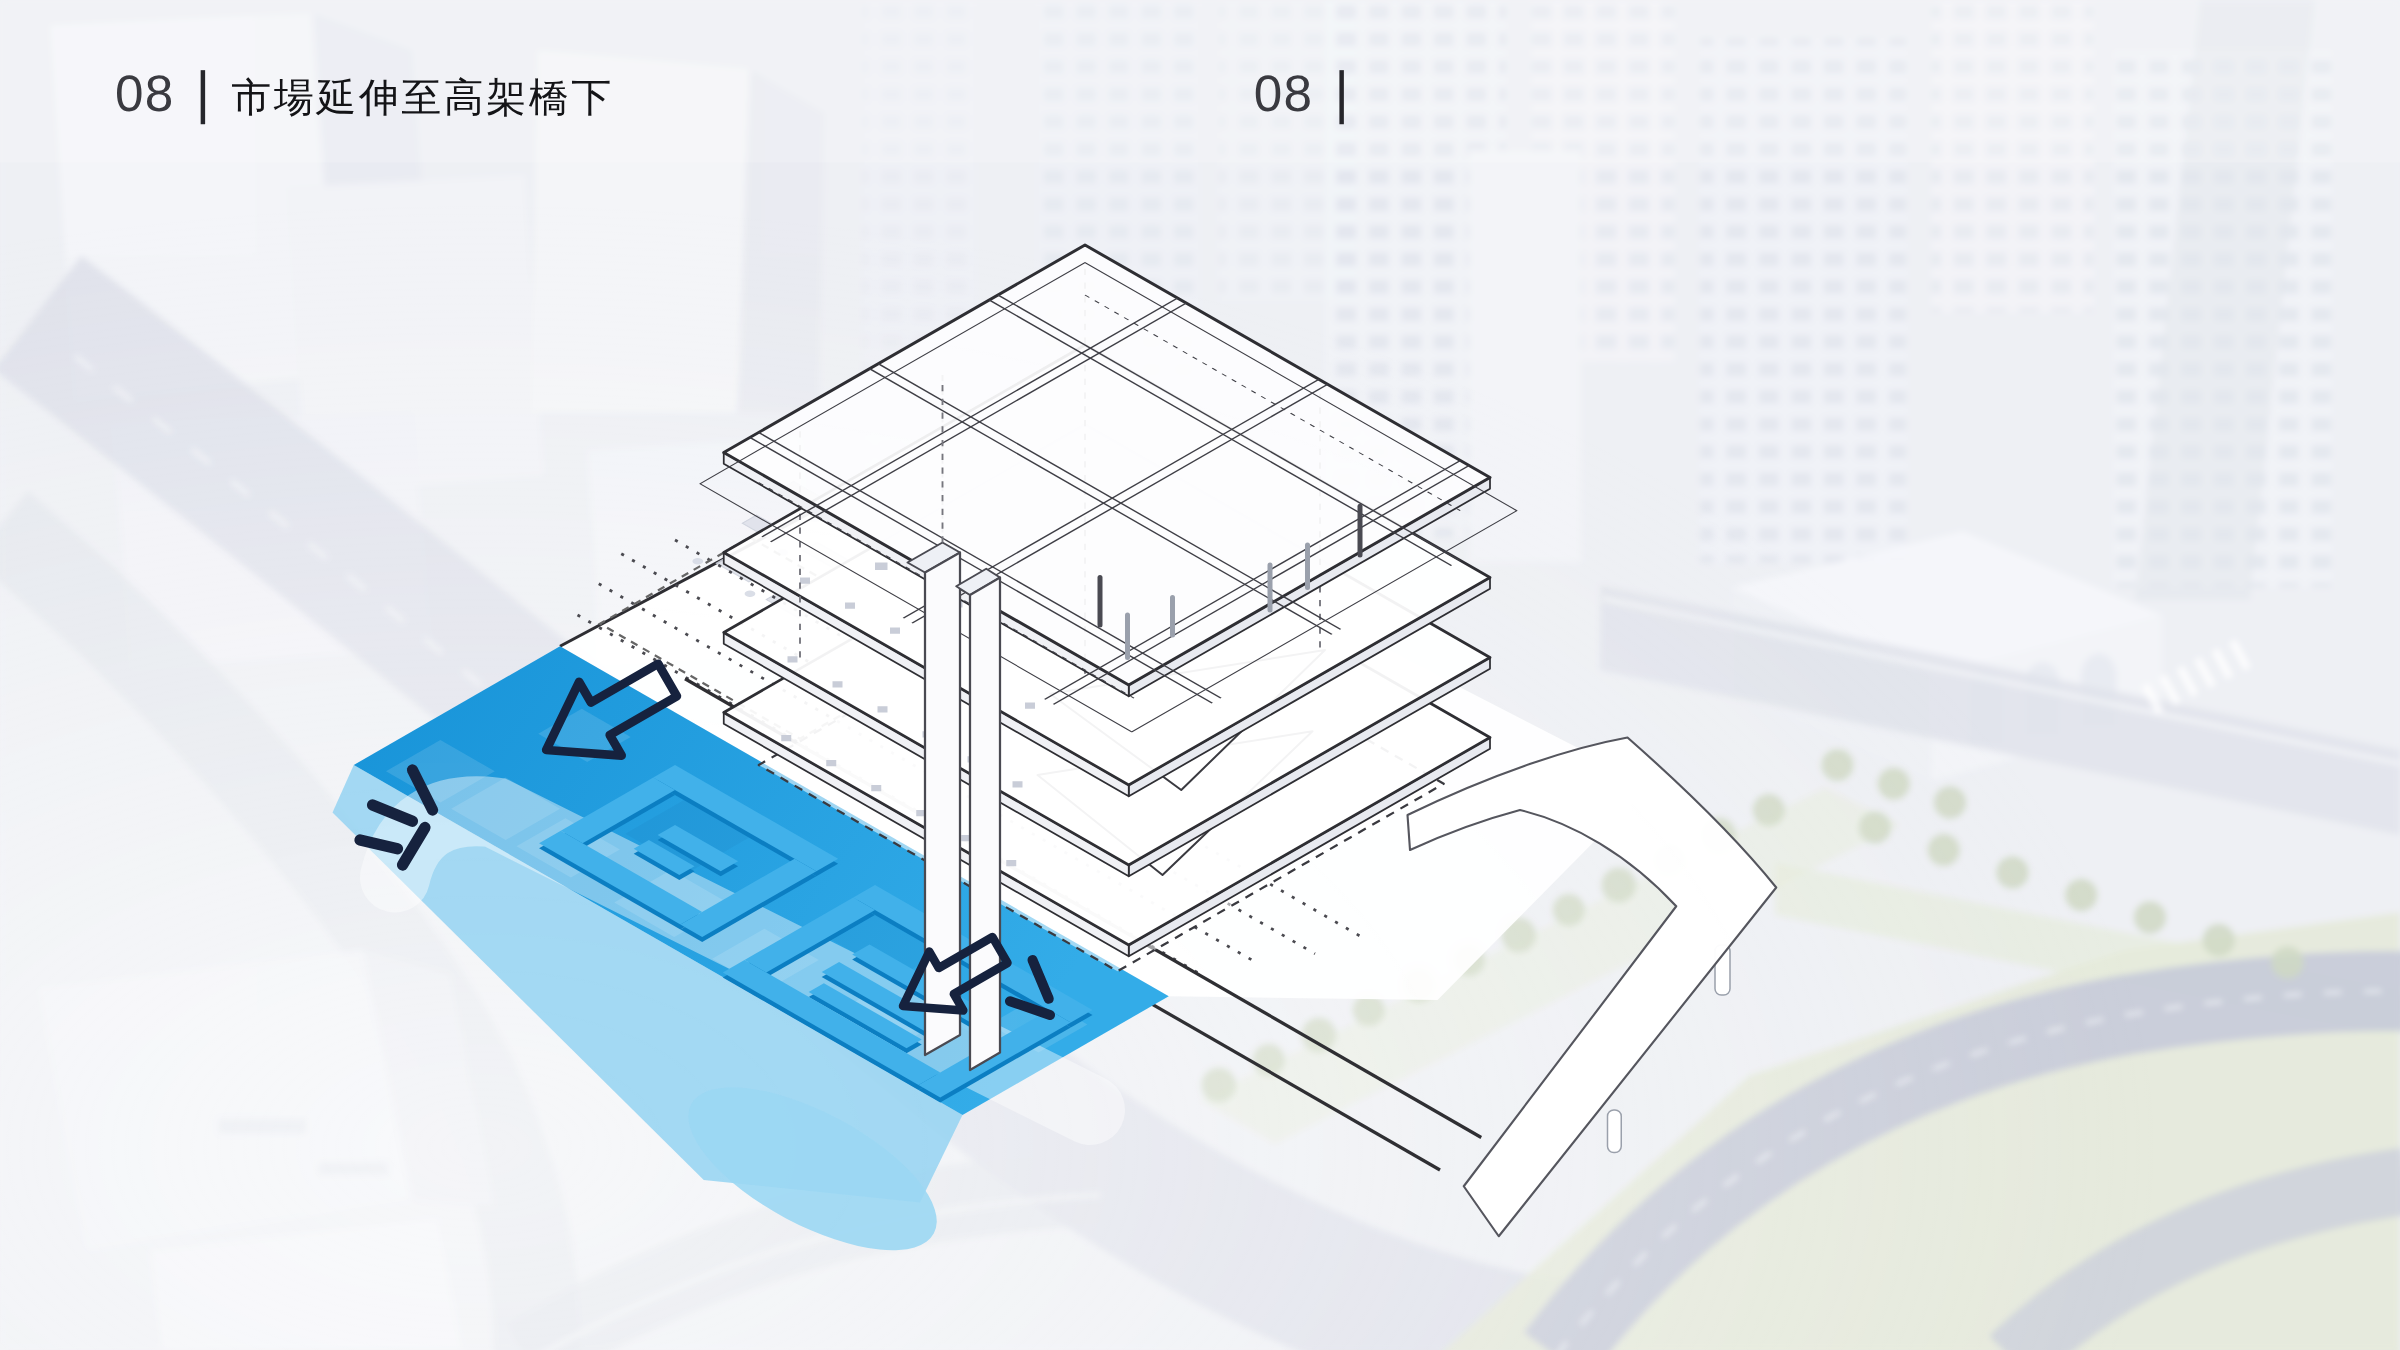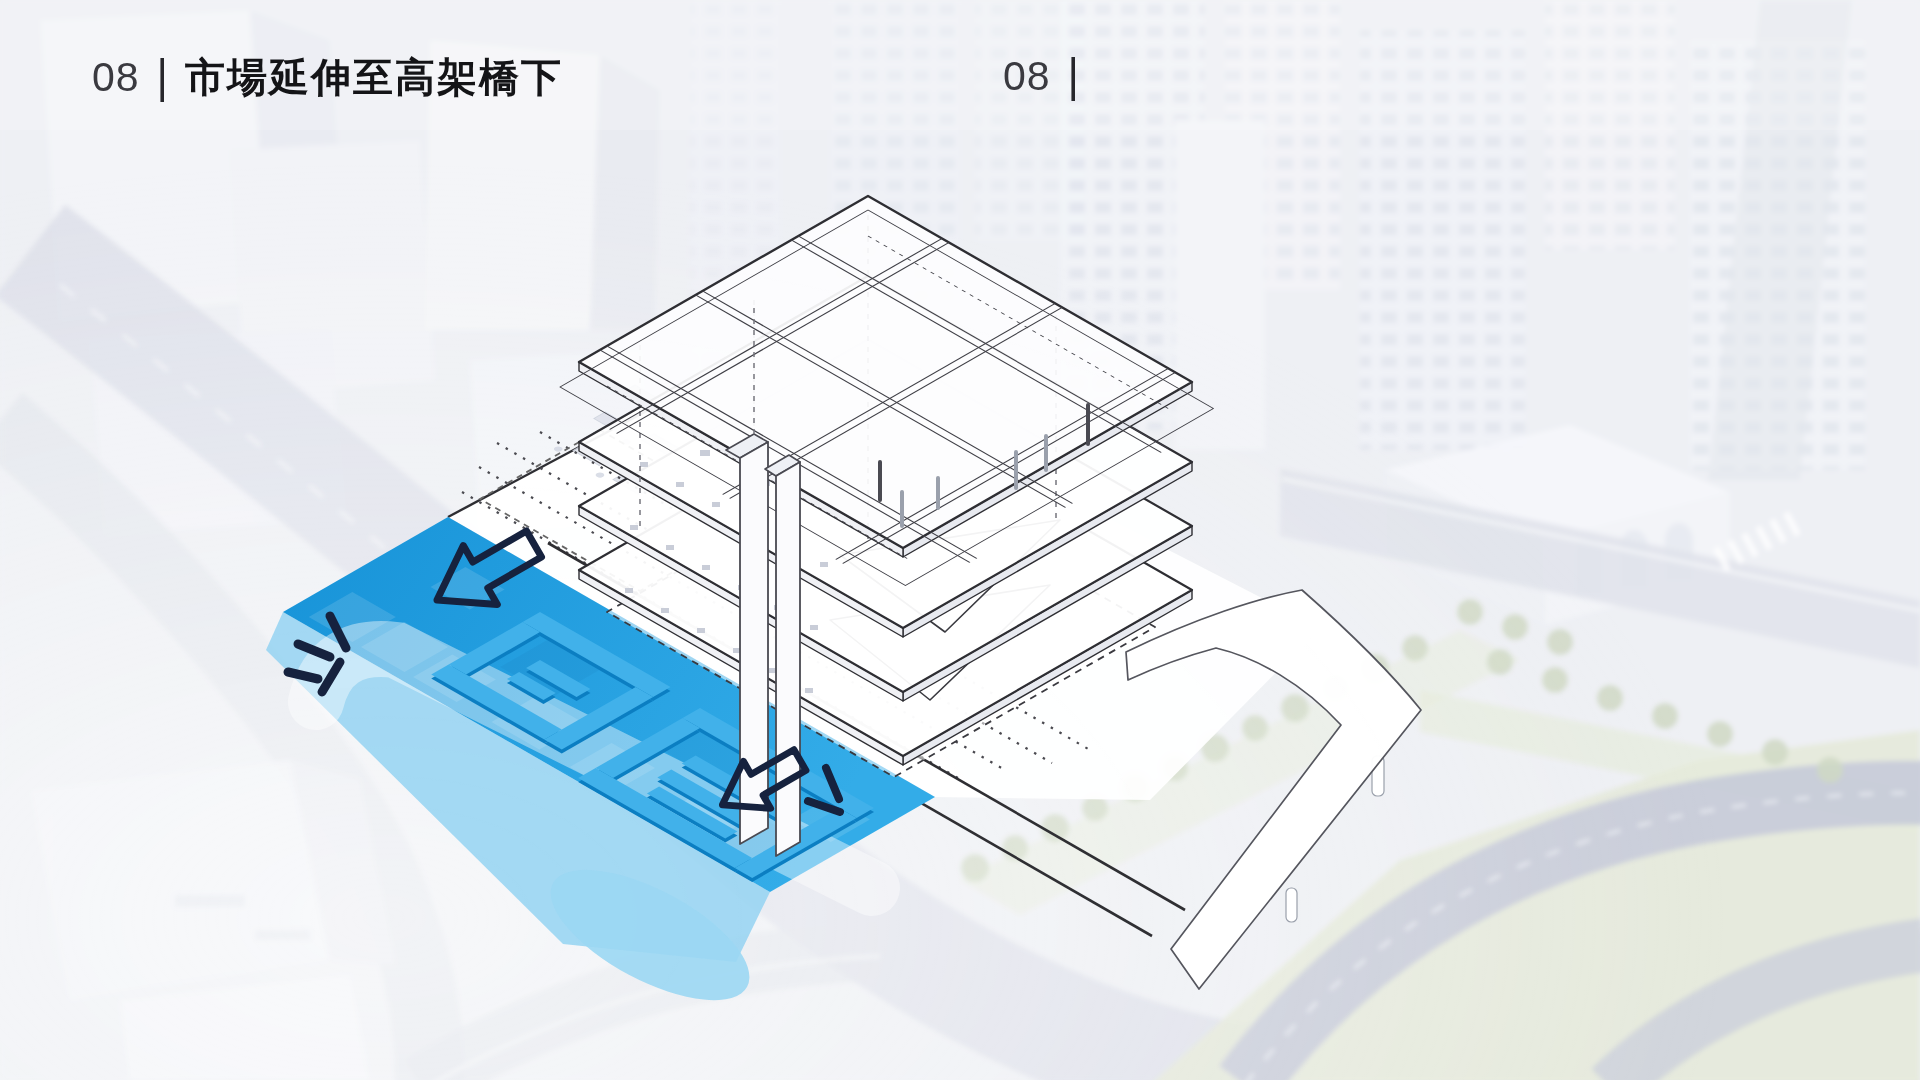--- a/index.html
+++ b/index.html
@@ -5,21 +5,21 @@
   html,body{margin:0;padding:0;width:1920px;height:1080px;overflow:hidden;
     background:#eef0f4;font-family:"Liberation Sans","DejaVu Sans",sans-serif;}
   .stage{position:relative;width:1920px;height:1080px;}
   svg.scene{position:absolute;left:0;top:0;}
   .titlebar{position:absolute;top:50px;left:0;width:1920px;height:70px;pointer-events:none;}
   .titleblock{position:absolute;display:flex;align-items:baseline;white-space:nowrap;}
   .titleblock.left{left:92px;top:0;}
   .titleblock.right{left:1003px;top:0;}
   .slide-num{font-size:41px;font-weight:400;color:#3a3a40;letter-spacing:1px;}
   .sep{font-size:44px;font-weight:300;color:#26262b;margin:0 17px;transform:scaleY(1.05);}
-  .slide-title{font-size:40px;font-weight:700;color:#141417;}
+  .slide-title{font-size:32px;font-weight:400;color:#141417;}
   .slide-title.zh{letter-spacing:2px;}
   .slide-title.en{letter-spacing:-0.2px;}
 </style>
 </head>
 <body>
 
 <div class="stage">
 
 <svg class="scene" width="1920" height="1080" viewBox="0 0 1920 1080">
   <defs>

